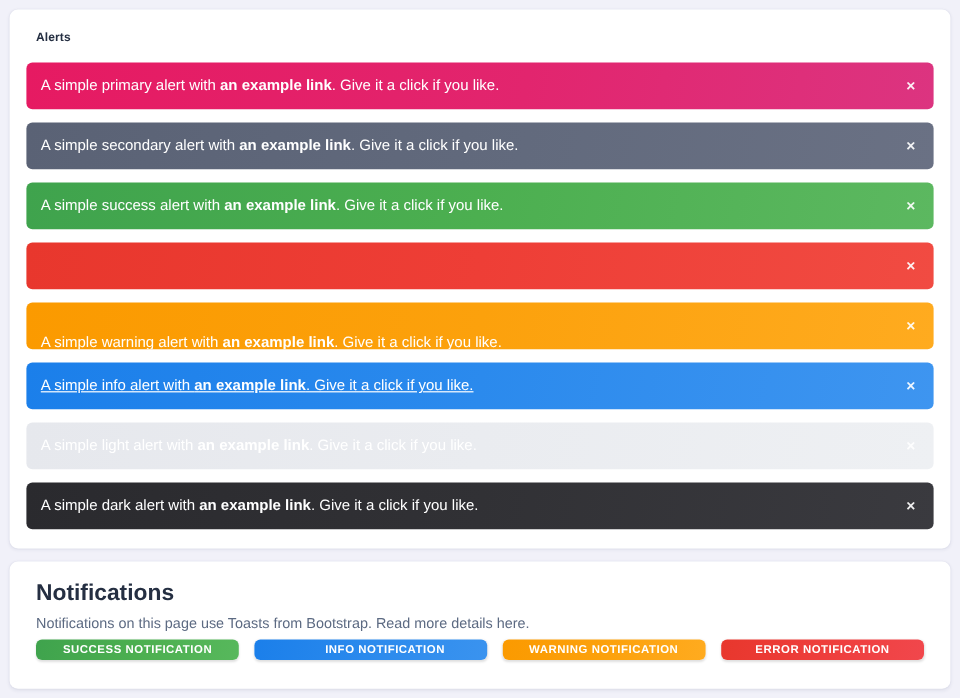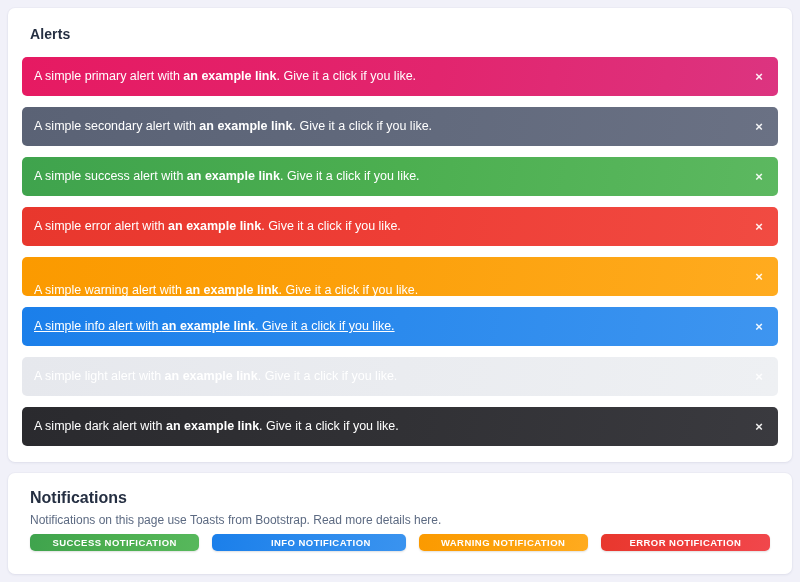--- a/index.html
+++ b/index.html
@@ -26,21 +26,21 @@
     border-radius: 7px;
     box-shadow: 0 1px 3px rgba(30, 40, 90, 0.07), 0 0 0 1px rgba(30, 40, 90, 0.02);
   }
 
   
   .alerts-card {
     padding: 14px 14px 16px 14px;
   }
 
   .card-title {
-    font-size: 14px;
+    font-size: 10px;
     font-weight: bold;
     color: #252f42;
     letter-spacing: 0.1px;
     padding: 4px 0 0 8px;
     margin-bottom: 15px;
   }
 
   .alert-list {
     display: flex;
     flex-direction: column;
@@ -96,21 +96,21 @@
   .alert-light .msg,
   .alert-light .alert-close { color: #ffffff; }
 
   
   .notif-card {
     padding: 14px 14px 16px 14px;
     flex: 1;
   }
 
   .notif-title {
-    font-size: 16px;
+    font-size: 19px;
     font-weight: bold;
     color: #252f42;
     padding: 2px 0 0 8px;
     margin-bottom: 6px;
   }
 
   .notif-sub {
     font-size: 12px;
     color: #5c6a82;
     padding-left: 8px;
@@ -159,21 +159,20 @@
       </div>
       <div class="alert alert-secondary">
         <span class="msg"><span>A simple secondary alert with </span><b>an example link</b><span>. Give it a click if you like.</span></span>
         <button class="alert-close">×</button>
       </div>
       <div class="alert alert-success">
         <span class="msg"><span>A simple success alert with </span><b>an example link</b><span>. Give it a click if you like.</span></span>
         <button class="alert-close">×</button>
       </div>
       <div class="alert alert-error">
-        <span class="msg"><span>A simple error alert with </span><b>an example link</b><span>. Give it a click if you like.</span></span>
         <button class="alert-close">×</button>
       </div>
       <div class="alert alert-warning">
         <span class="msg"><span>A simple warning alert with </span><b>an example link</b><span>. Give it a click if you like.</span></span>
         <button class="alert-close">×</button>
       </div>
       <div class="alert alert-info">
         <span class="msg"><span>A simple info alert with </span><b>an example link</b><span>. Give it a click if you like.</span></span>
         <button class="alert-close">×</button>
       </div>

